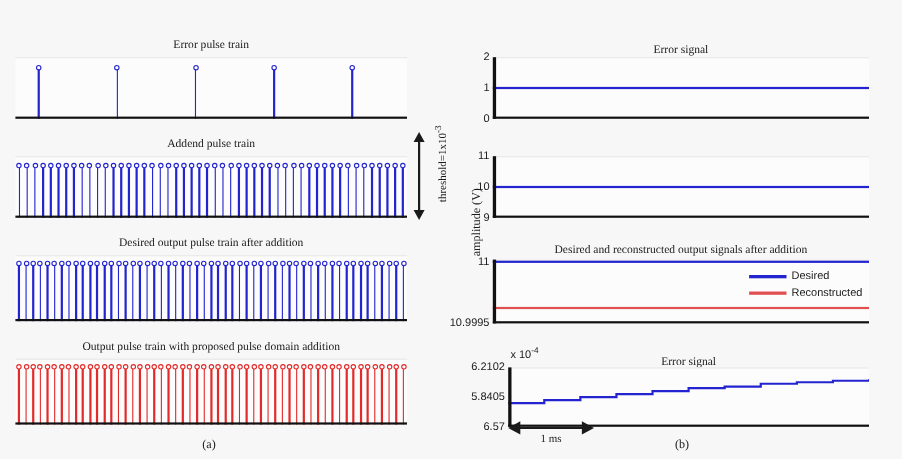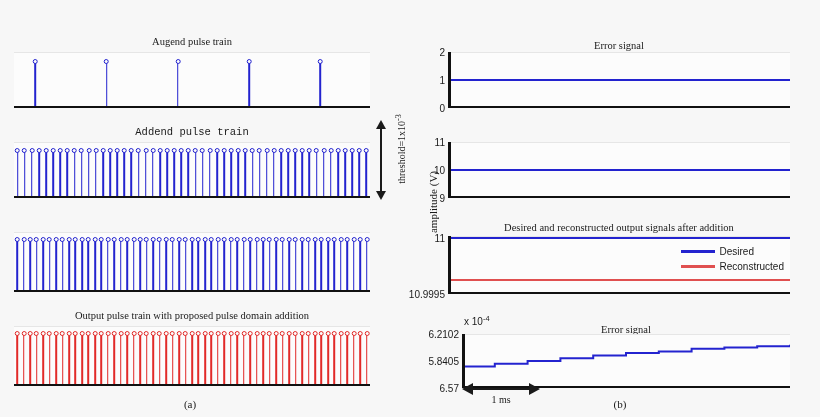--- a/index.html
+++ b/index.html
@@ -205,21 +205,21 @@
     color: #1a1a1a;
     text-align: center;
   }
 </style>
 </head>
 <body>
 
 <div class="figure">
 
   <div class="panel" style="left:14px; top:36px; width:356px; height:72px;">
-    <div class="panel-title" style="top:0;">Augend pulse train</div>
+    <div class="panel-title" style="top:0;">Error pulse train</div>
     <div class="plotbox" style="left:0; top:16px; width:356px; height:56px;">
       <div class="spine-top-faint"></div>
       <div class="stems" id="stems-a1">
           <div class="stem blue" style="left: 6%; height: 82%;">
             <div class="stem-head"></div>
           </div>
           <div class="stem blue" style="left: 26%; height: 82%;">
             <div class="stem-head"></div>
           </div>
           <div class="stem blue" style="left: 46%; height: 82%;">
@@ -230,21 +230,21 @@
           </div>
           <div class="stem blue" style="left: 86%; height: 82%;">
             <div class="stem-head"></div>
           </div>
         </div>
       <div class="spine-bottom"></div>
     </div>
   </div>
 
   <div class="panel" style="left:14px; top:126px; width:356px; height:72px;">
-    <div class="panel-title" style="top:0;font-family:Liberation Mono, monospace;">Addend pulse train</div>
+    <div class="panel-title" style="top:0;">Addend pulse train</div>
     <div class="plotbox" style="left:0; top:16px; width:356px; height:56px;">
       <div class="spine-top-faint"></div>
       <div class="stems" id="stems-a2">
           <div class="stem blue" style="left: 1%; height: 84%;">
             <div class="stem-head"></div>
           </div>
           <div class="stem blue" style="left: 3%; height: 84%;">
             <div class="stem-head"></div>
           </div>
           <div class="stem blue" style="left: 5%; height: 84%;">
@@ -390,20 +390,21 @@
           </div>
           <div class="stem blue" style="left: 99%; height: 84%;">
             <div class="stem-head"></div>
           </div>
         </div>
       <div class="spine-bottom"></div>
     </div>
   </div>
 
   <div class="panel" style="left:14px; top:216px; width:356px; height:76px;">
+    <div class="panel-title" style="top:0;">Desired output pulse train after addition</div>
     <div class="plotbox" style="left:0; top:16px; width:356px; height:60px;">
       <div class="spine-top-faint"></div>
       <div class="stems" id="stems-a3">
           <div class="stem blue" style="left: 0.909091%; height: 86%;">
             <div class="stem-head"></div>
           </div>
           <div class="stem blue" style="left: 2.72727%; height: 86%;">
             <div class="stem-head"></div>
           </div>
           <div class="stem blue" style="left: 4.54545%; height: 86%;">

